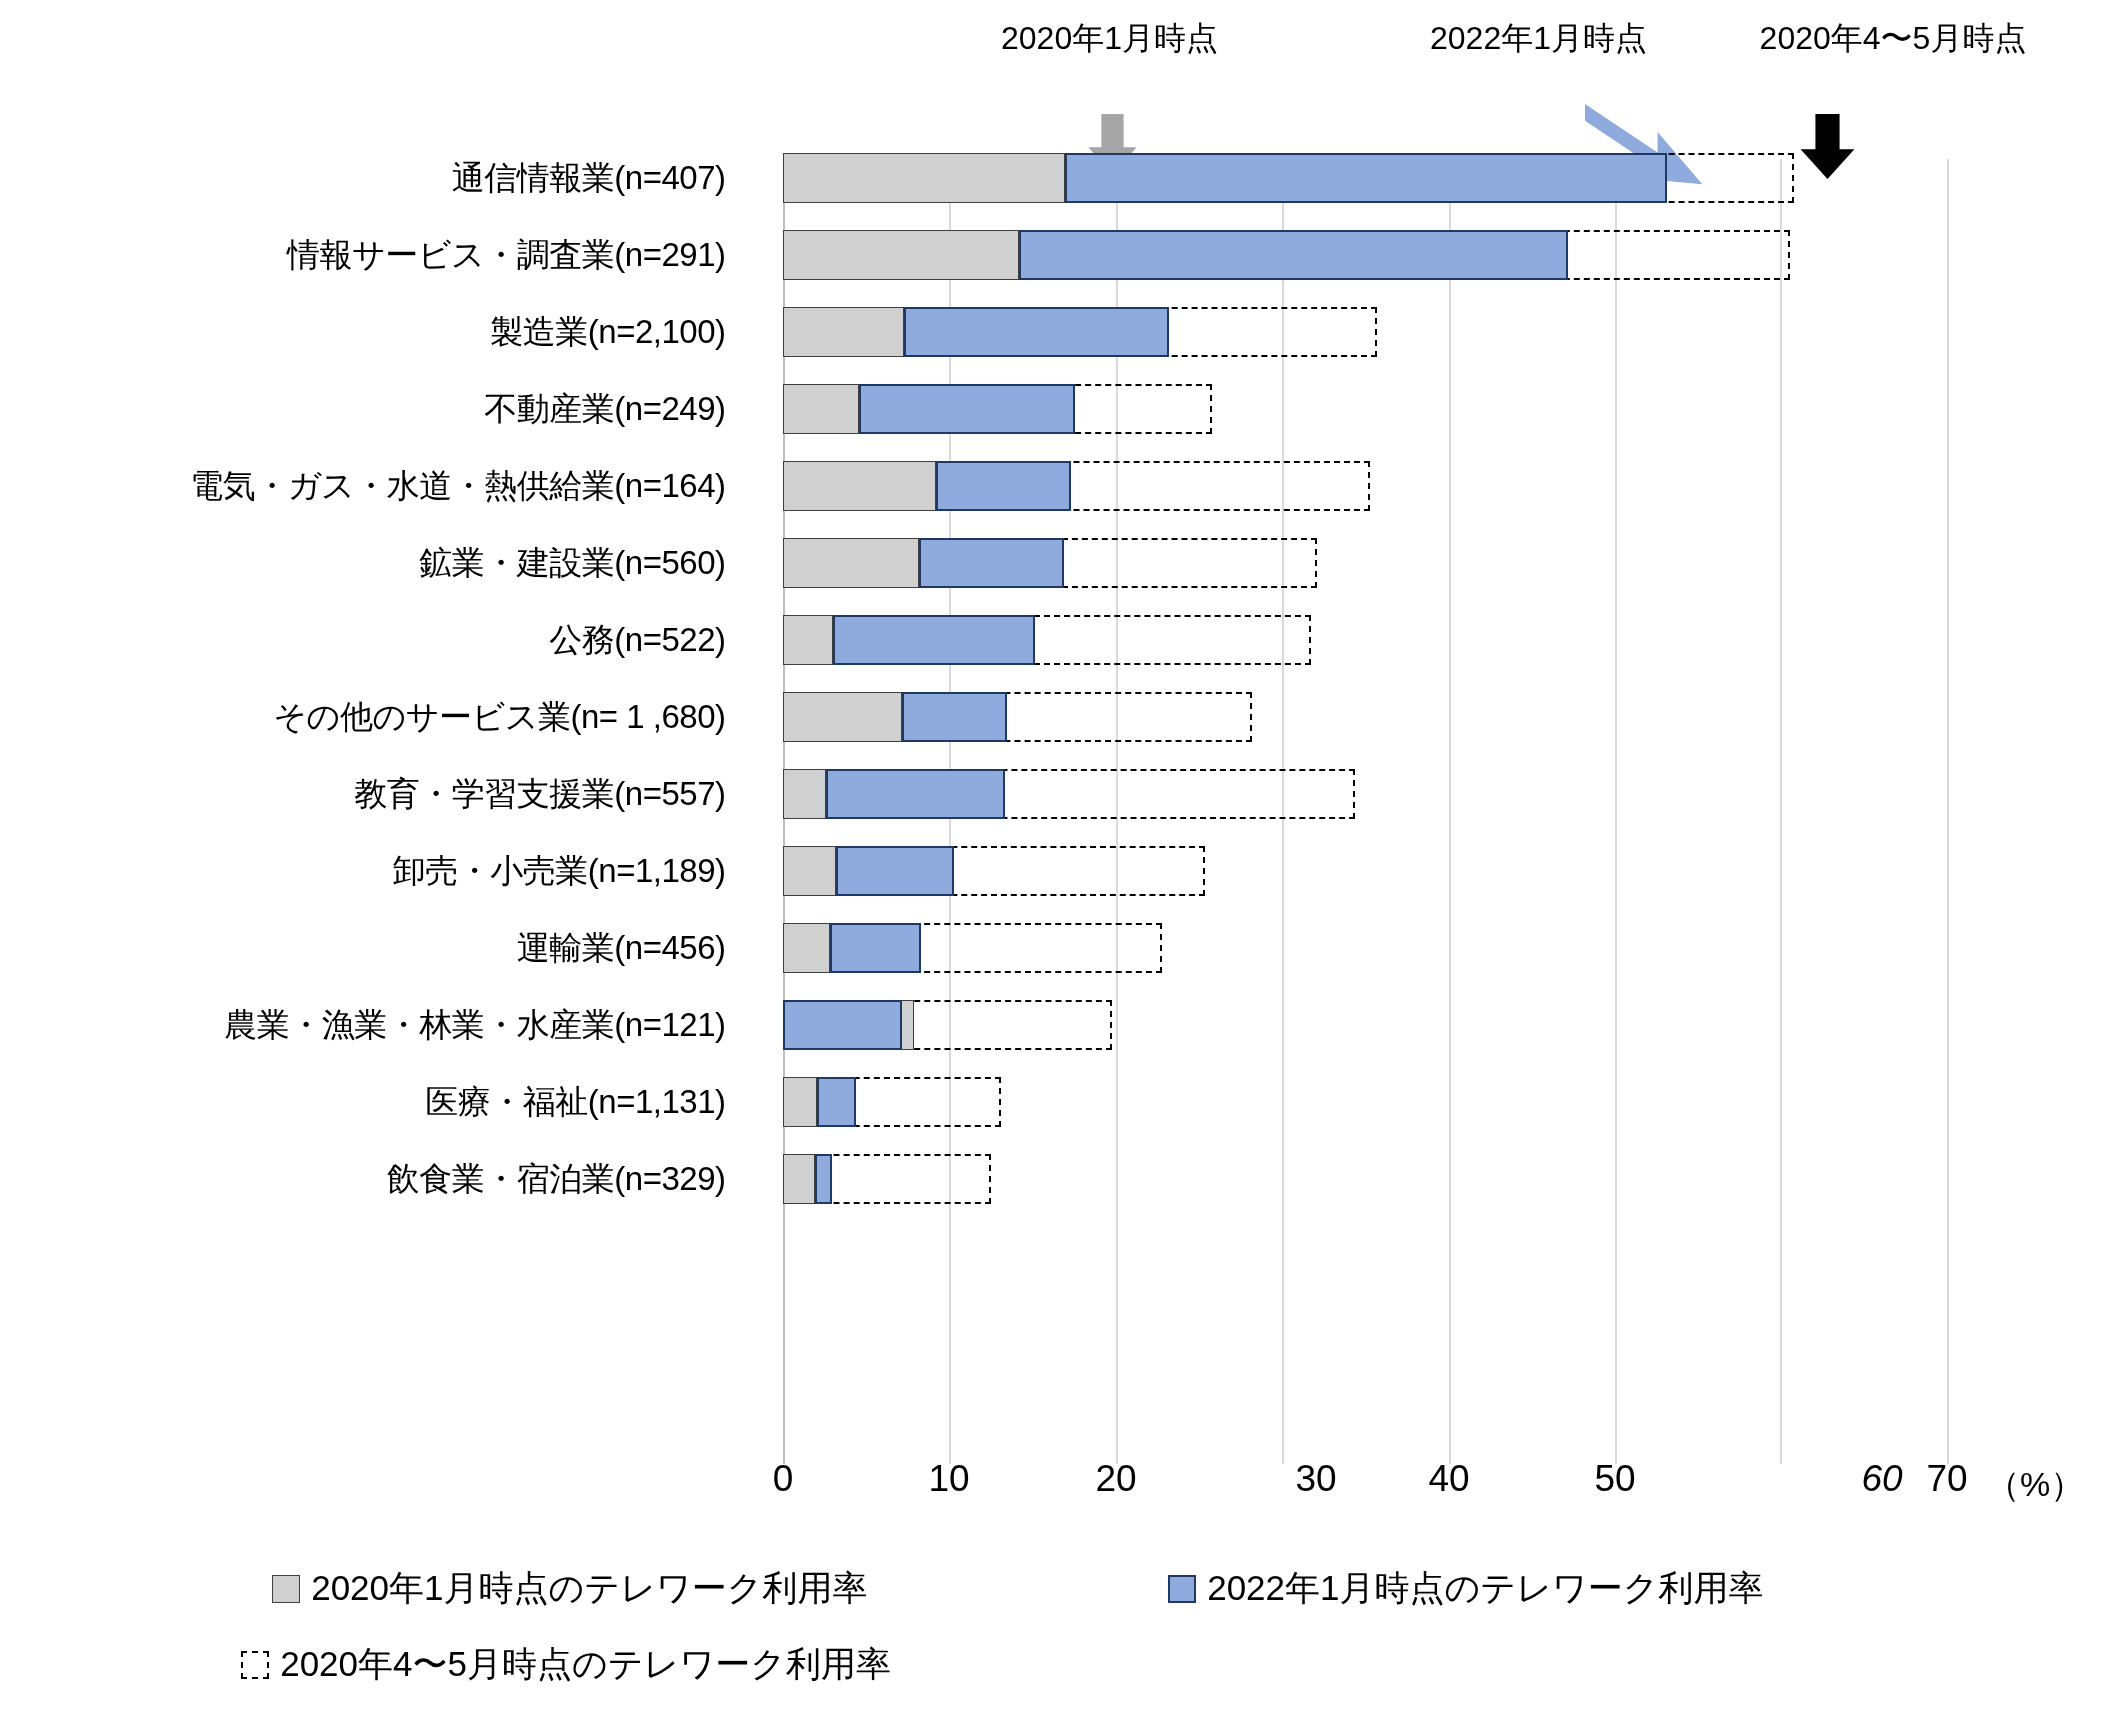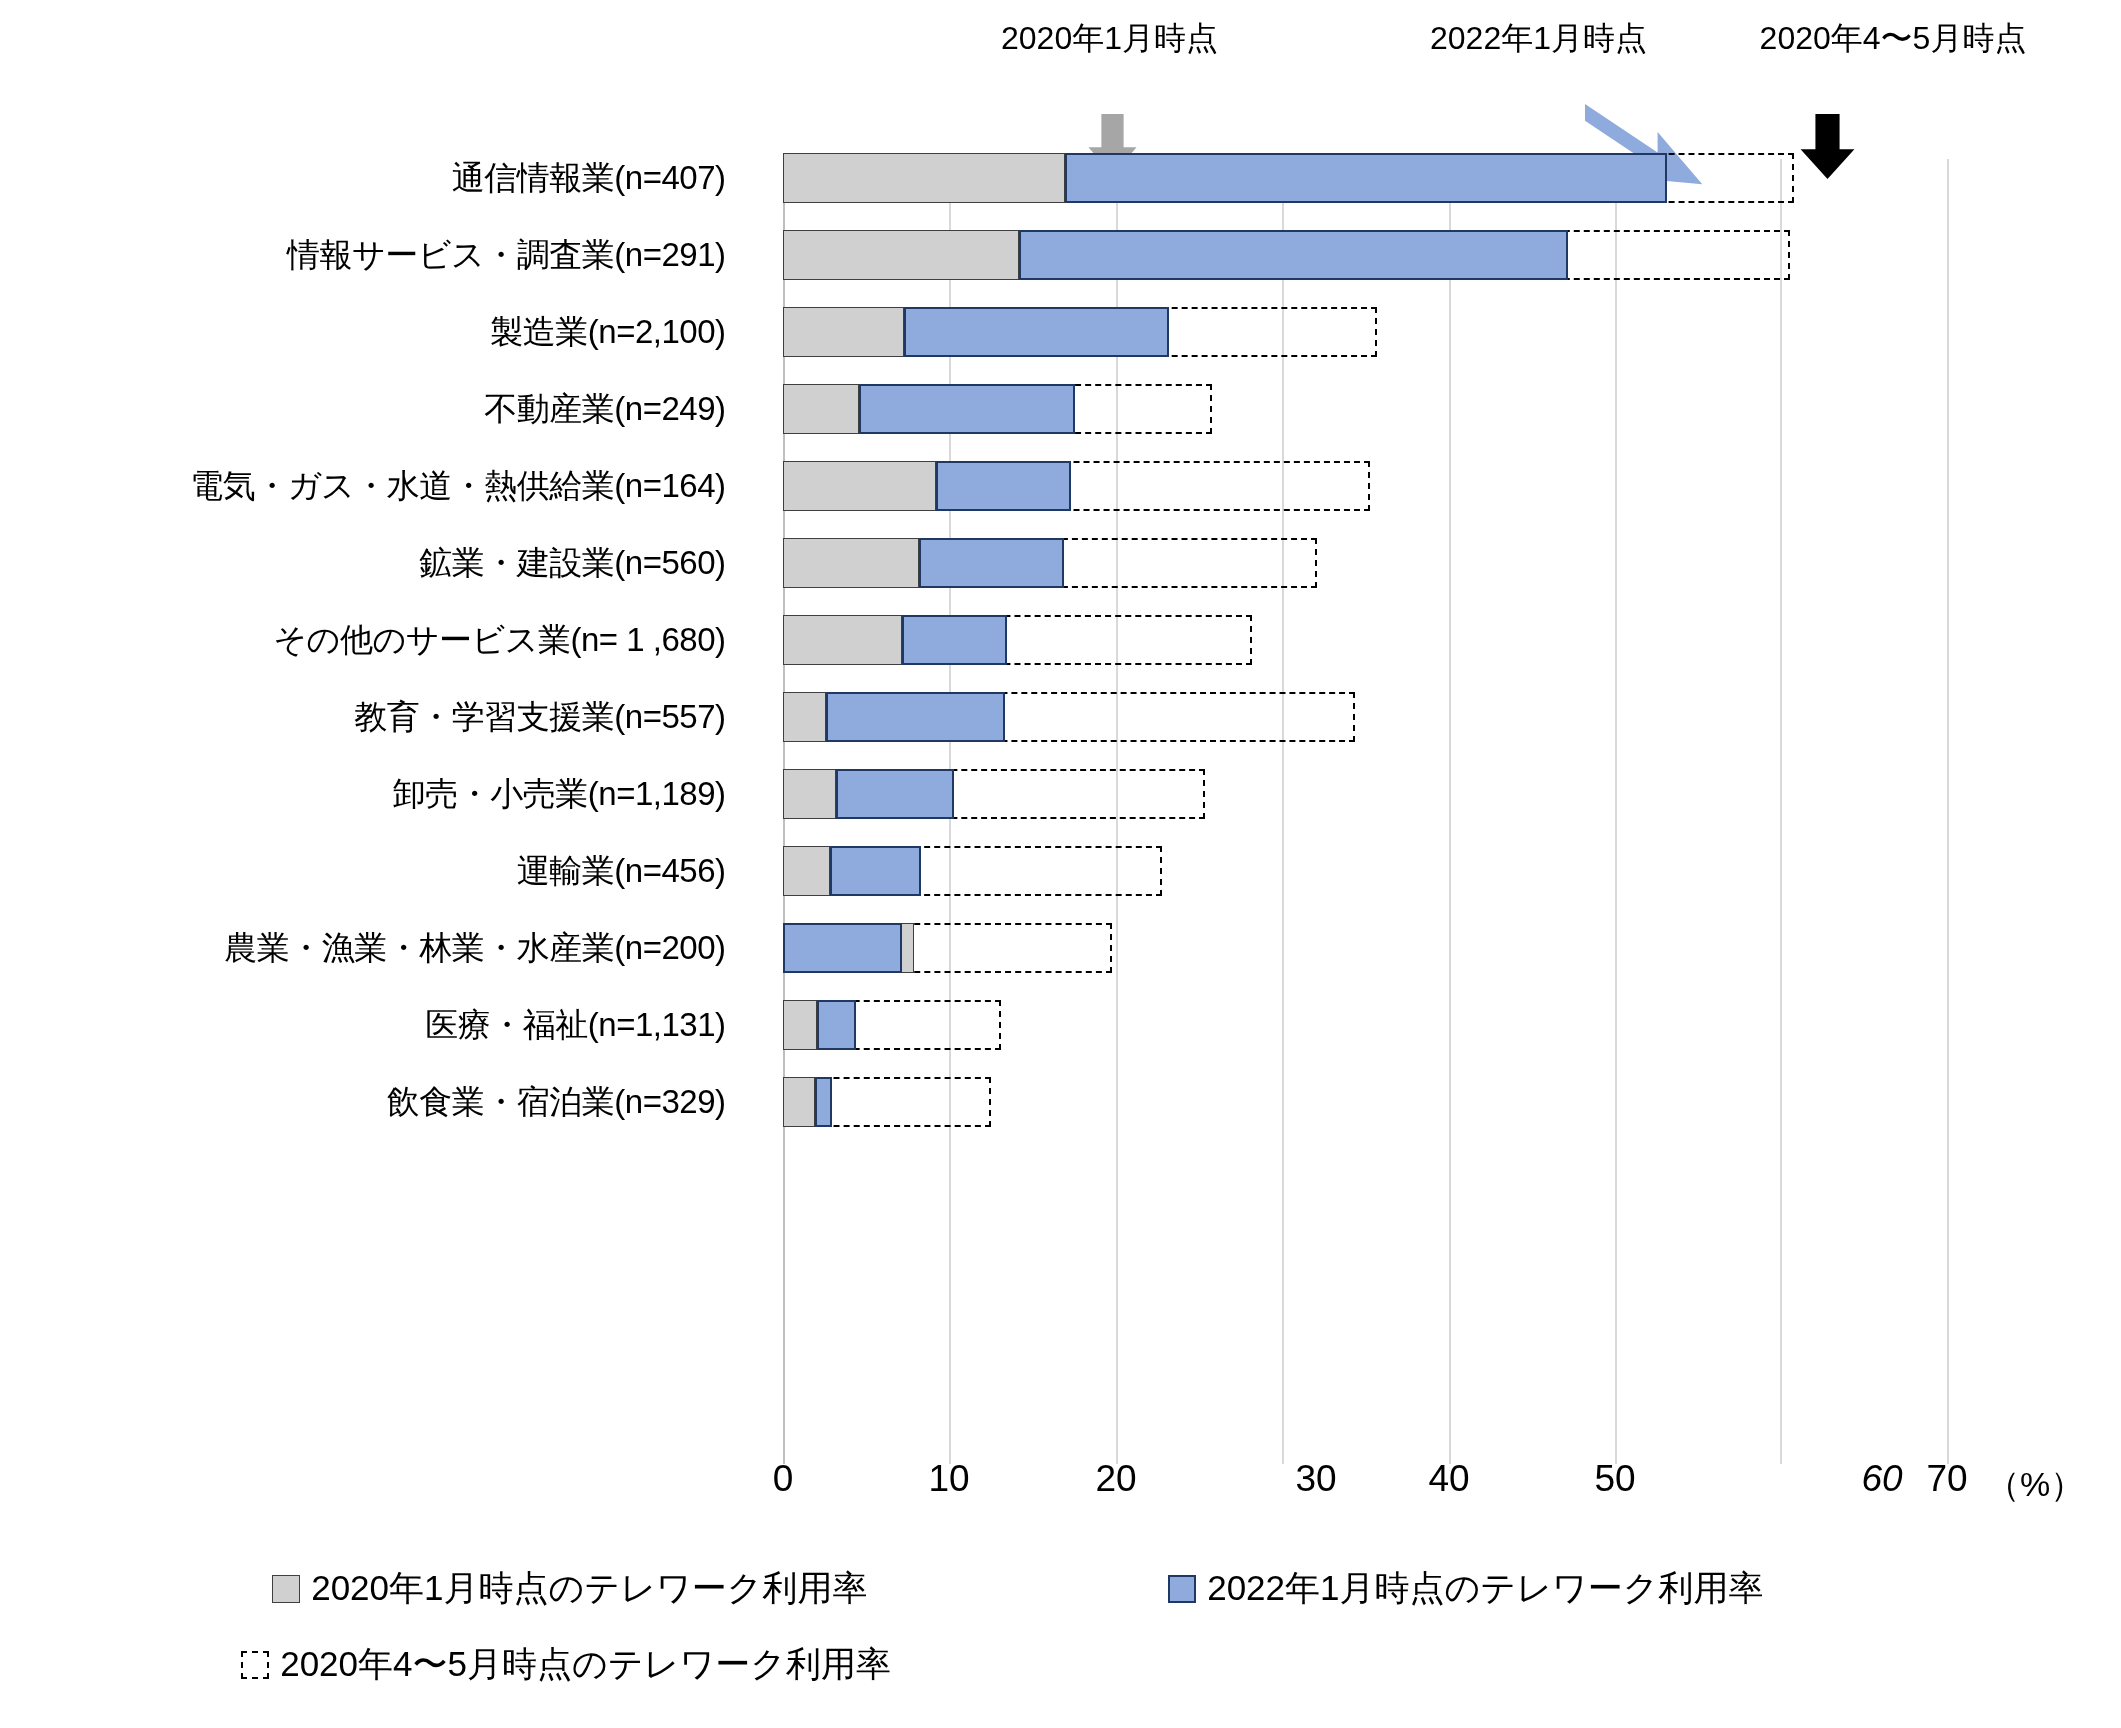--- a/index.html
+++ b/index.html
@@ -250,20 +250,28 @@
 
     <div class="row">
       <div class="row-label">鉱業・建設業(n=560)</div>
       <div class="bars">
         <div class="bar bar-dashed" style="left:0px; width:534px;"></div>
         <div class="bar bar-gray" style="left:0px; width:136px;"></div>
         <div class="bar bar-blue" style="left:136px; width:145px;"></div>
       </div>
     </div>
 
+    <div class="row">
+      <div class="row-label">公務(n=522)</div>
+      <div class="bars">
+        <div class="bar bar-dashed" style="left:0px; width:528px;"></div>
+        <div class="bar bar-gray" style="left:0px; width:50px;"></div>
+        <div class="bar bar-blue" style="left:50px; width:202px;"></div>
+      </div>
+    </div>
 
     <div class="row">
       <div class="row-label">その他のサービス業(n= 1 ,680)</div>
       <div class="bars">
         <div class="bar bar-dashed" style="left:0px; width:469px;"></div>
         <div class="bar bar-gray" style="left:0px; width:119px;"></div>
         <div class="bar bar-blue" style="left:119px; width:105px;"></div>
       </div>
     </div>
 
@@ -288,21 +296,21 @@
     <div class="row">
       <div class="row-label">運輸業(n=456)</div>
       <div class="bars">
         <div class="bar bar-dashed" style="left:0px; width:379px;"></div>
         <div class="bar bar-gray" style="left:0px; width:47px;"></div>
         <div class="bar bar-blue" style="left:47px; width:91px;"></div>
       </div>
     </div>
 
     <div class="row">
-      <div class="row-label">農業・漁業・林業・水産業(n=200)</div>
+      <div class="row-label">農業・漁業・林業・水産業(n=121)</div>
       <div class="bars">
         <div class="bar bar-dashed" style="left:0px; width:329px;"></div>
         <div class="bar bar-gray" style="left:0px; width:131px;"></div>
         <div class="bar bar-blue" style="left:0px; width:119px;"></div>
       </div>
     </div>
 
     <div class="row">
       <div class="row-label">医療・福祉(n=1,131)</div>
       <div class="bars">

